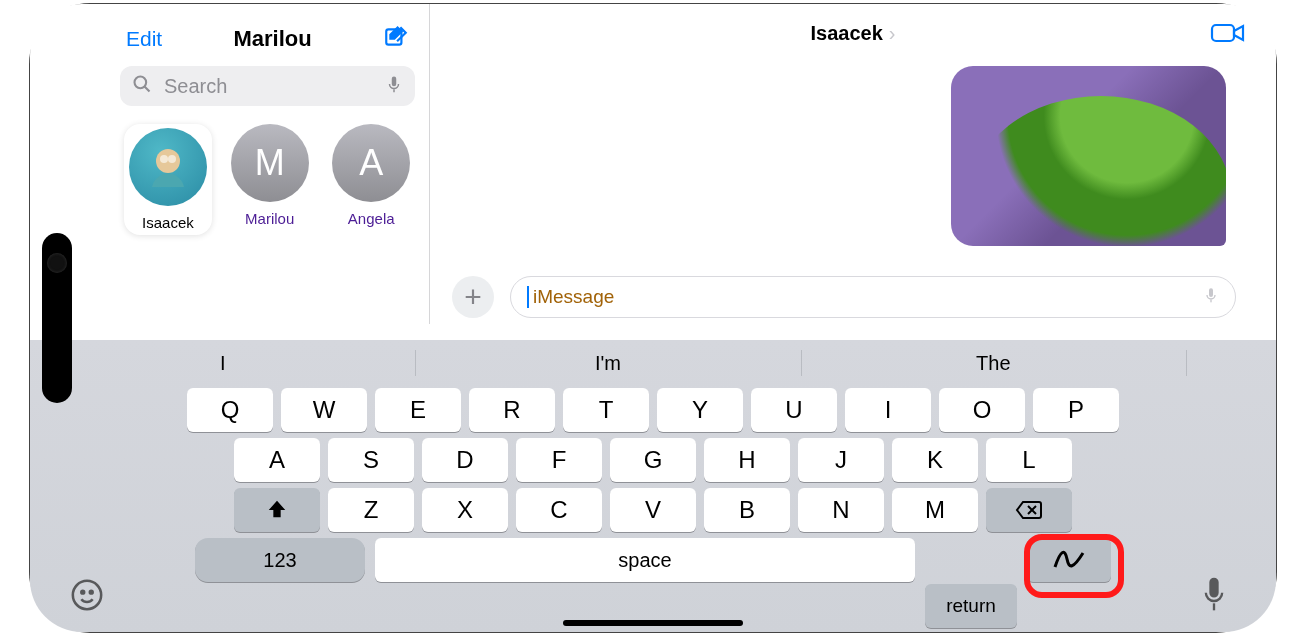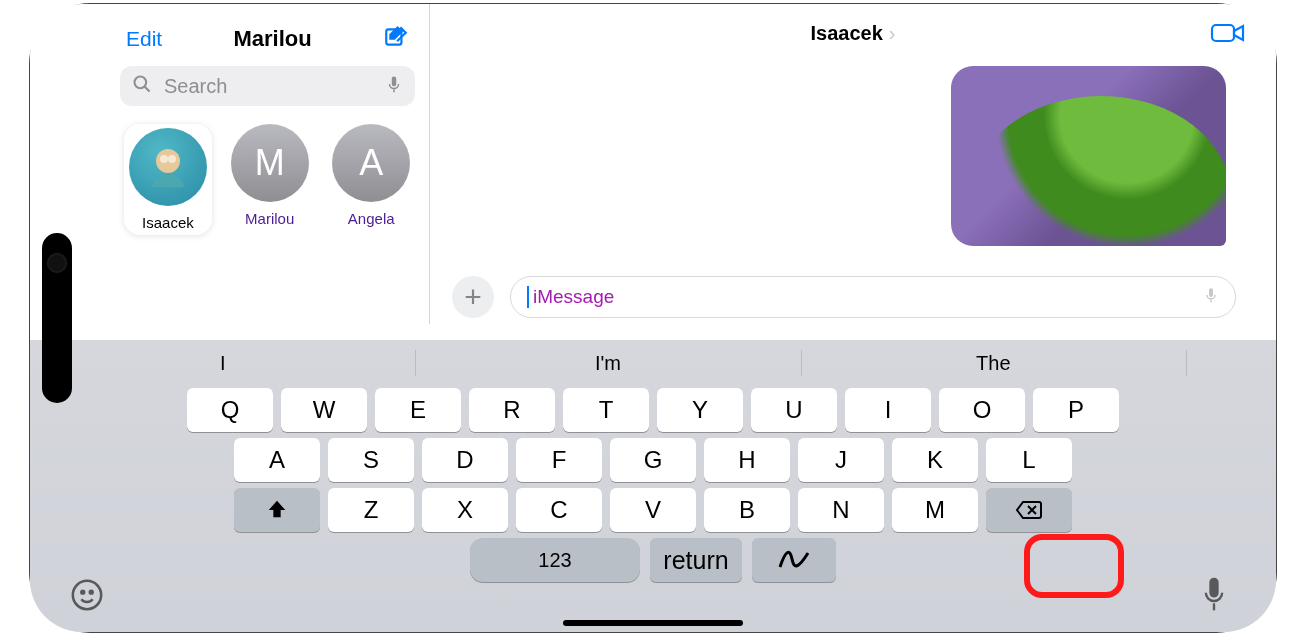--- a/index.html
+++ b/index.html
@@ -59,21 +59,21 @@
   .msg-image::after {
     content:''; position:absolute; left:20px; bottom:-50px; width:260px; height:200px;
     background: radial-gradient(circle at 60% 10%, #6fbb3e 0 28%, #3f8b1e 35% 50%, transparent 55%);
     border-radius:50%;
   }
   .compose-row { position:absolute; left:22px; right:40px; bottom:6px; display:flex; align-items:center; gap:16px; }
   .plus-btn { width:42px; height:42px; border-radius:50%; background:#eceef0; display:flex; align-items:center; justify-content:center; color:#848489; font-size:30px; font-weight:300; }
   .input-field { flex:1; height:42px; border:1px solid #d9d9de; border-radius:22px; display:flex; align-items:center; padding:0 16px; background:rgba(255,255,255,.8);}
   .caret { width:2px; height:22px; background:#007aff; animation: blink 1s infinite; }
   @keyframes blink { 50% { opacity:0; } }
-  .input-ph { color:#a21caf; font-size:19px; margin-left:4px; flex:1; }
+  .input-ph { color:#a16207; font-size:19px; margin-left:4px; flex:1; }
   .input-mic svg { fill:#c7c7cc; }
   
   .keyboard-area { position:absolute; left:0; right:0; bottom:0; height:292px; background: linear-gradient(#d5d7dd, #cfd2d8); }
   .suggestions { display:flex; height:46px; align-items:stretch; }
   .sugg { flex:1; display:flex; align-items:center; justify-content:center; font-size:20px; color:#000; position:relative; }
   .sugg + .sugg::before { content:''; position:absolute; left:0; top:10px; bottom:10px; width:1px; background:#b9bcc2; }
   .keys { padding: 2px 150px 0; display:flex; flex-direction:column; gap:6px; }
   .krow { display:flex; gap:8px; justify-content:center; }
   .key {
     height:44px; border-radius:6px; background:#fff; box-shadow:0 1px 0 #8f9197;
@@ -81,21 +81,21 @@
   }
   .row1 .key { width:86px; }
   .row2 .key { width:86px; }
   .row3 .key { width:86px; }
   .key-shift, .key-bksp { width:100px; background:#b9bfc6; }
   .key-shift svg { fill:#000; }
   .key-bksp svg { stroke:#000; fill:none; }
   .row4 { gap:10px; }
   .key-123 { width:170px; background:#b9bfc6; font-size:20px;border-radius:13px; }
   .key-space { width:540px; font-size:20px; }
-  .key-return { width:92px; background:#b9bfc6; font-size:25px; }
+  .key-return { width:92px; background:#b9bfc6; font-size:19px;margin-top:46px; }
   .key-hw { width:84px; background:#b9bfc6; }
   .key-hw svg { stroke:#000; fill:none; stroke-width:3; }
   .emoji-btn { position:absolute; left:40px; bottom:18px; width:36px; height:36px; }
   .emoji-btn svg { stroke:#58595b; fill:none; }
   .dict-btn { position:absolute; right:40px; bottom:14px; width:36px; height:44px; }
   .dict-btn svg { fill:#58595b; }
   .home-ind { position:absolute; left:50%; bottom:6px; transform:translateX(-50%); width:180px; height:6px; background:#000; border-radius:4px; }
   .highlight-box {
     position:absolute; border:6px solid #ff1a1a; border-radius:18px; width:100px; height:64px;
     right:152px; bottom:34px; z-index:60; pointer-events:none;
@@ -243,20 +243,21 @@
           <div class="key">M</div>
           <div class="key key-bksp">
             <svg width="28" height="20" viewBox="0 0 28 20" stroke-width="2">
                 <path d="M8 2h16a2 2 0 012 2v12a2 2 0 01-2 2H8l-6-8z"></path>
                 <path d="M13 6l8 8M21 6l-8 8"></path>
               </svg>
           </div>
         </div>
         <div class="krow row4">
           <div class="key key-123">123</div>
+          <div class="key key-space">space</div>
           <div class="key key-return">return</div>
           <div class="key key-hw">
             <svg width="36" height="26" viewBox="0 0 36 26">
                 <path d="M4 20c6-18 10-18 12-8s6 10 16-6"></path>
               </svg>
           </div>
         </div>
       </div>
       <div class="emoji-btn">
         <svg width="34" height="34" viewBox="0 0 24 24" stroke-width="1.8">

